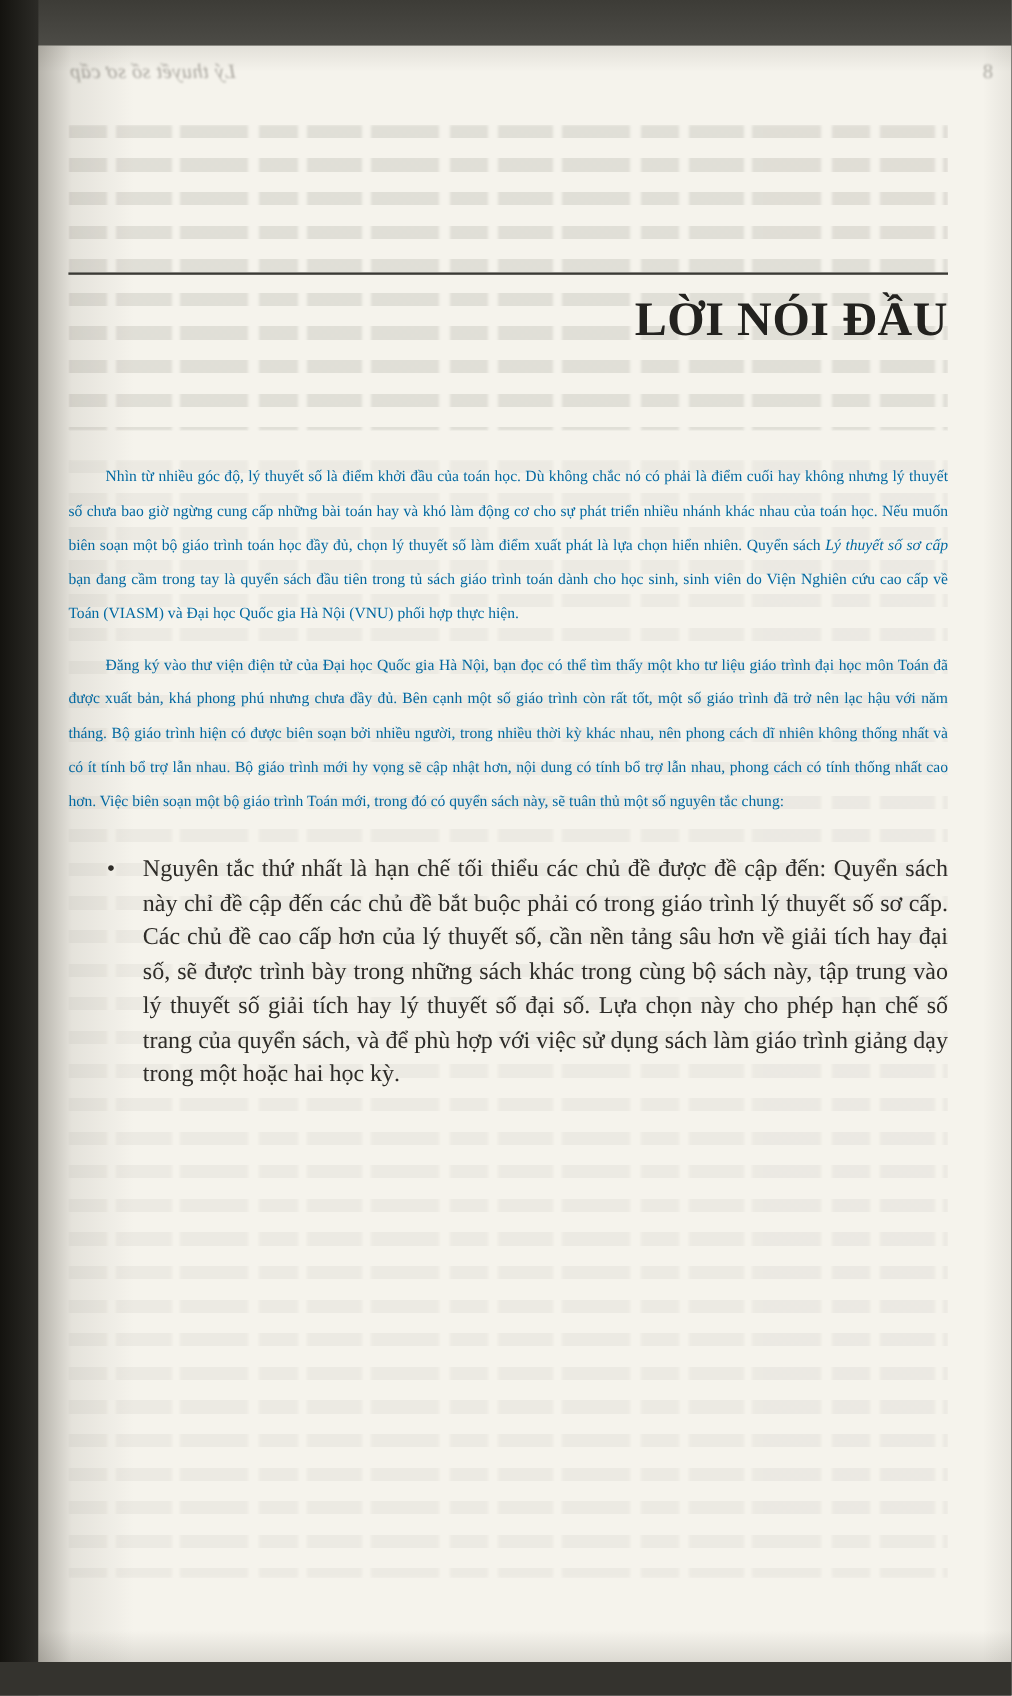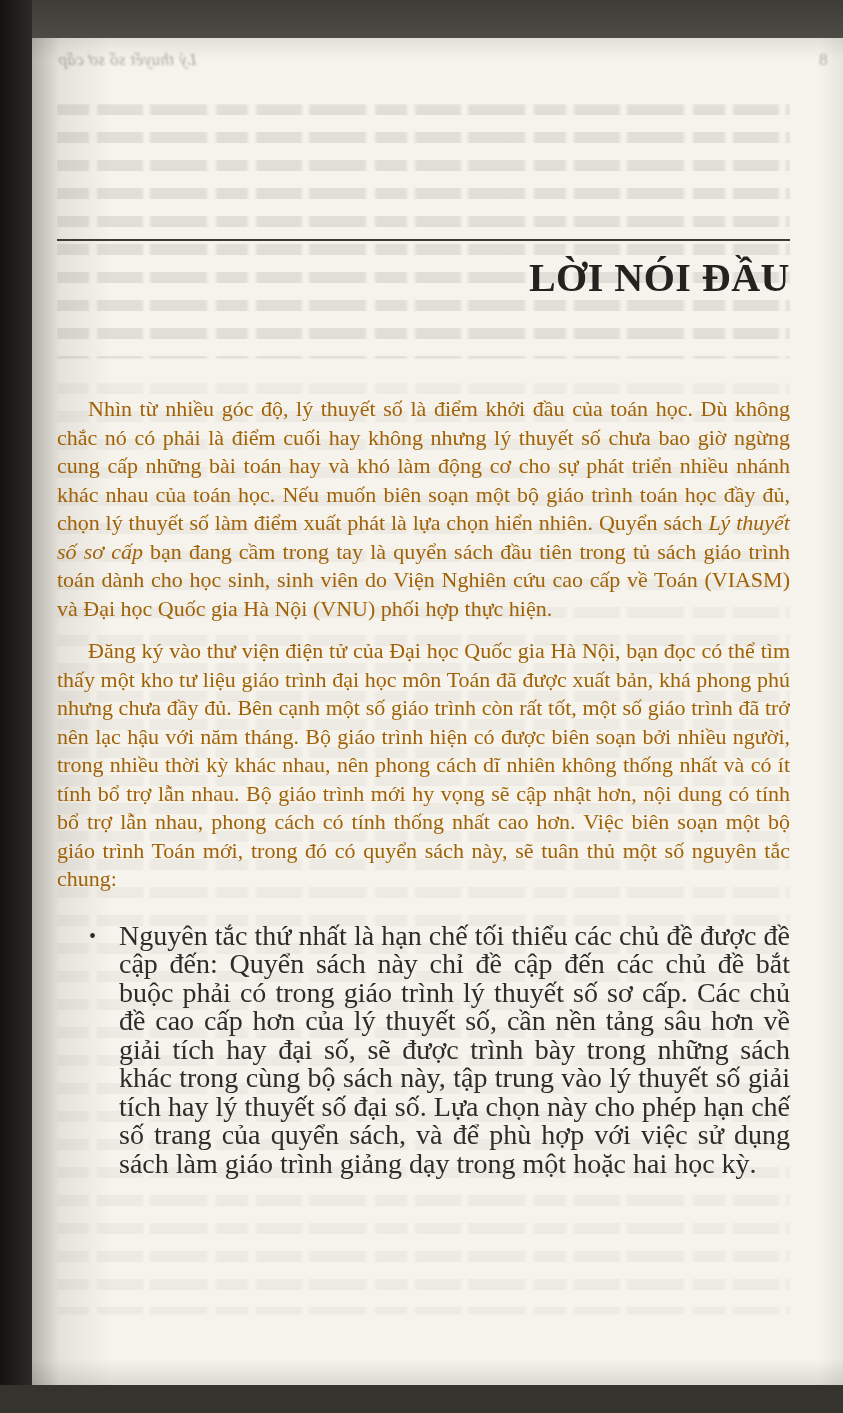--- a/index.html
+++ b/index.html
@@ -68,61 +68,61 @@
       rgba(108,104,94,0.17) 93px 150px, rgba(108,104,94,0) 150px 159px);
     -webkit-mask-image: repeating-linear-gradient(180deg, #000 0 11px, transparent 11px 28px);
             mask-image: repeating-linear-gradient(180deg, #000 0 11px, transparent 11px 28px);
     filter: blur(1.5px);
   }
   .bleed-lines-top  { top: 66px;  height: 255px; opacity: 0.9; }
   .bleed-lines-body { top: 345px; bottom: 70px;  opacity: 0.38; }
   
   .content {
     position: relative; z-index: 2;
-    padding: 16px 53px 0 25px;
+    padding: 4px 53px 0 25px;
     color: #2e2c28;
   }
   .rule {
     border: 0; height: 2px;
     margin-top: 185px;
     background: #3b3a35;
   }
   .title {
     margin-top: 14px;
     text-align: right;
     font-size: 40px;
     font-weight: 600;
     letter-spacing: 0.5px;
     line-height: 1.15;
     color: #23221f;
   }
   .para {
-    font-size: 22px;
+    font-size: 13px;
     line-height: 28.5px;
     text-align: justify;
     text-indent: 31px;
-    color: #a16207;
+    color: #0369a1;
   }
   .para-first { margin-top: 94px; }
   .para + .para { margin-top: 14px; }
   .book-title-italic { font-style: italic; }
   .bullet {
     display: flex;
     margin-top: 28px;
     margin-left: 32px;
   }
   .bullet .marker {
     width: 30px;
     flex: 0 0 30px;
     font-size: 20px;
     line-height: 28.5px;
   }
   .bullet .bullet-text {
     flex: 1;
-    font-size: 28px;
+    font-size: 20px;
     line-height: 28.5px;
     text-align: justify;
     text-indent: 0;
   }
 </style>
 </head>
 <body>
 
 <div class="canvas">
   <div class="edge-top"></div>

